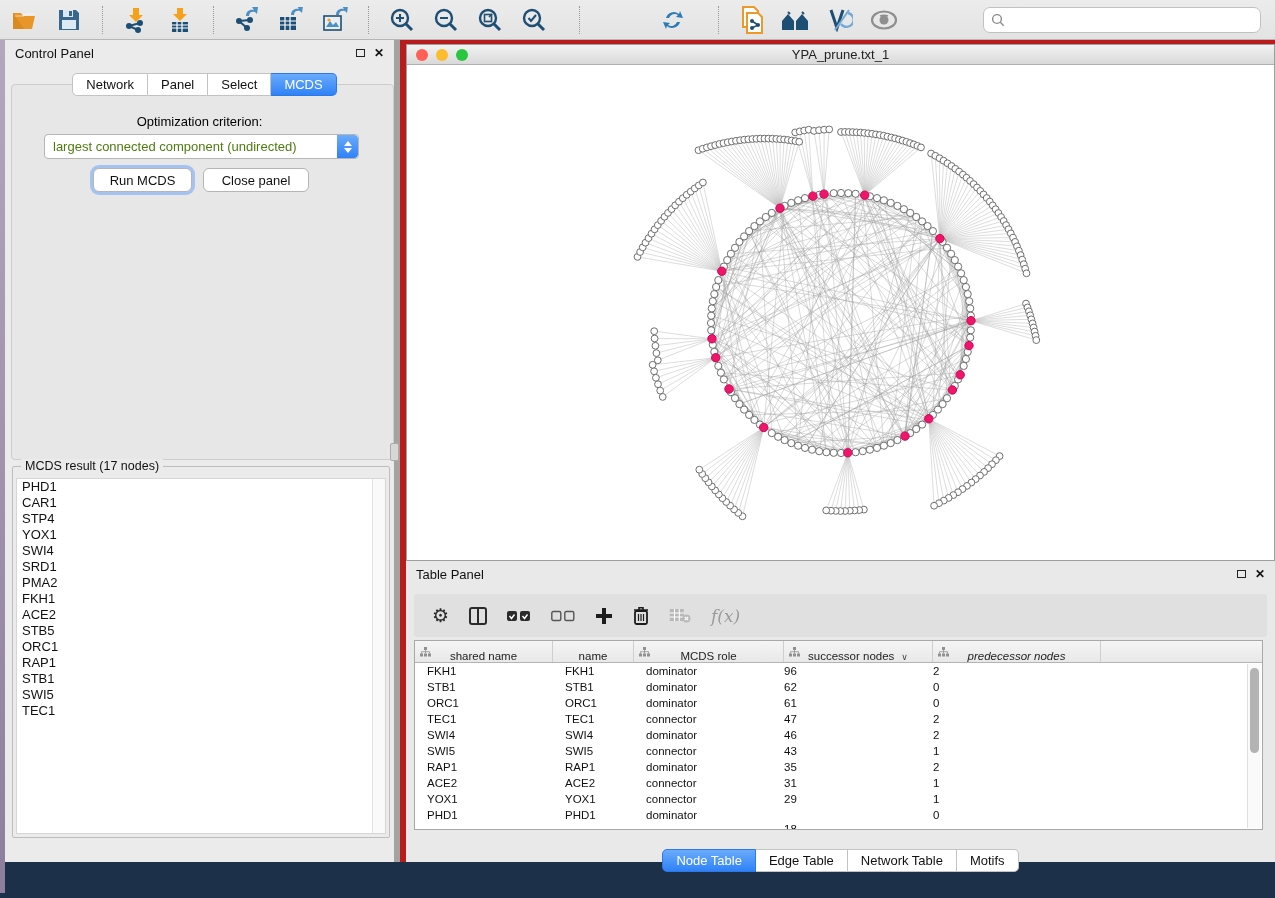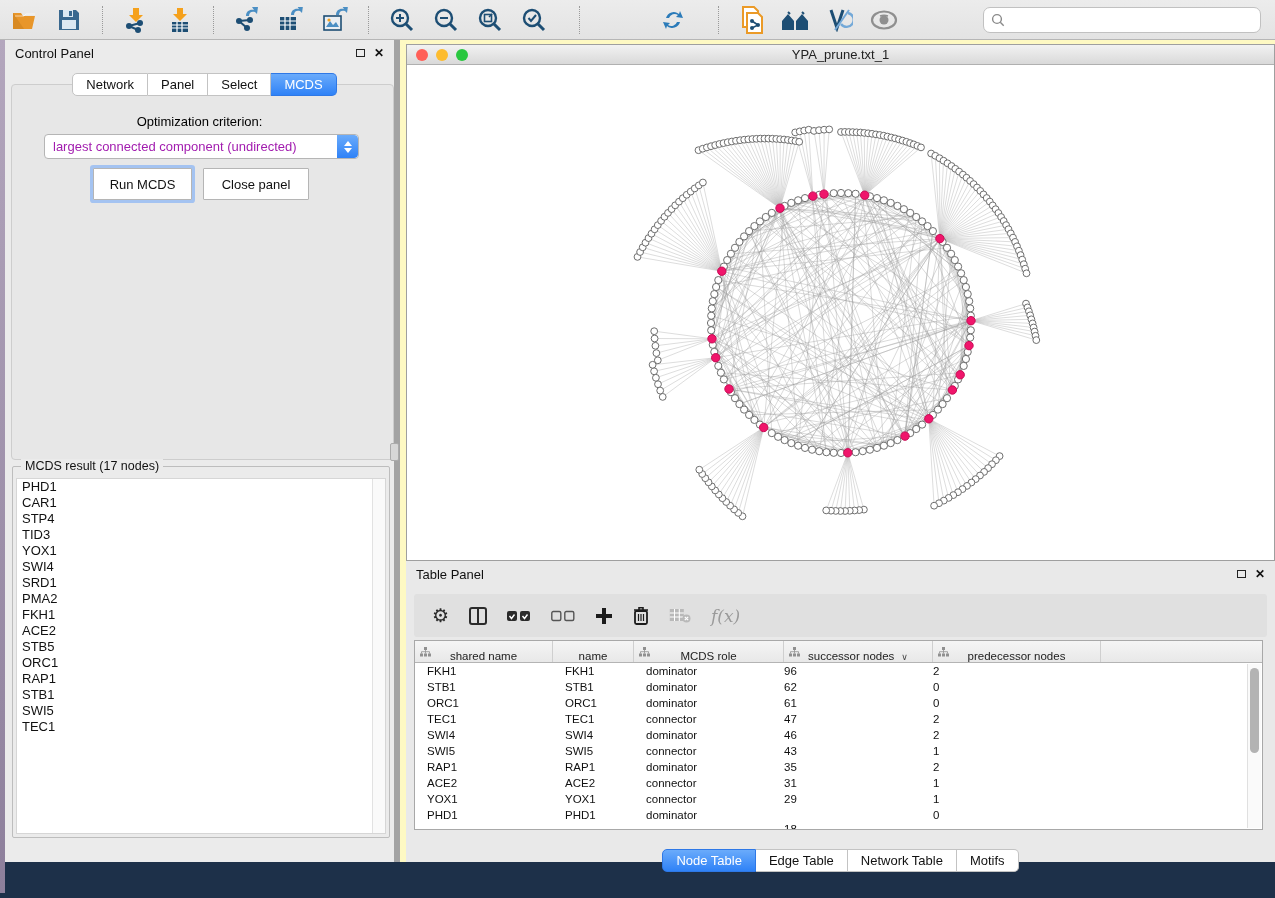--- a/index.html
+++ b/index.html
@@ -26,38 +26,38 @@
   .seg .tab{background:#fff;border:1px solid #c3c3c3;border-left:none;padding:3px 13px;font-size:13px;color:#111;
     line-height:15px;white-space:nowrap;cursor:default;}
   .seg .tab:first-child{border-left:1px solid #c3c3c3;border-radius:5px 0 0 5px;}
   .seg .tab:last-child{border-radius:0 5px 5px 0;}
   .seg .tab.active{background:linear-gradient(#6aabfb,#2f82f7);border-color:#2e78e6;color:#fff;}
   #control-tabs{position:absolute;top:33px;left:10px;right:0;display:flex;justify-content:center;z-index:3;}
   #cp-content-box{position:absolute;left:6px;top:44px;width:383px;height:376px;background:#e7e7e7;
     border:1px solid #cdcdcd;border-radius:4px;}
   #opt-label{position:absolute;top:74px;left:0;right:0;text-align:center;font-size:13px;color:#000000;}
   #criterion-select{position:absolute;top:94px;left:39px;width:315px;height:25px;background:#fff;border:1px solid #b5b5b5;
-    border-radius:4px;display:flex;align-items:center;font-size:13px;color:#a21caf;overflow:hidden;}
+    border-radius:4px;display:flex;align-items:center;font-size:13px;color:#4d7c0f;overflow:hidden;}
   #criterion-select .sel-text{flex:1;padding:0 8px;white-space:nowrap;}
   #criterion-select .stepper{width:21px;height:100%;background:linear-gradient(#6aabfb,#2f82f7);border-radius:0 4px 4px 0;
     display:flex;flex-direction:column;align-items:center;justify-content:center;gap:2px;}
   .tri-up{width:0;height:0;border-left:4px solid transparent;border-right:4px solid transparent;border-bottom:5px solid #fff;}
   .tri-down{width:0;height:0;border-left:4px solid transparent;border-right:4px solid transparent;border-top:5px solid #fff;}
-  .push-btn{position:absolute;top:128px;height:32px;background:#fff;border:1px solid #b5b5b5;border-radius:1px;
+  .push-btn{position:absolute;top:128px;height:24px;background:#fff;border:1px solid #b5b5b5;border-radius:6px;
     font-size:13px;color:#111;display:flex;align-items:center;justify-content:center;cursor:default;}
   #run-btn{left:88px;width:99px;box-shadow:0 0 0 3px rgba(110,165,250,.55);}
   #close-panel-btn{left:198px;width:106px;}
   #mcds-group{position:absolute;left:7px;top:426px;width:378px;height:372px;border:1px solid #bdbdbd;border-radius:2px;}
   #mcds-group-label{position:absolute;top:-8px;left:8px;background:#ebebeb;padding:0 4px;font-size:12.5px;color:#111;}
   #mcds-list{position:absolute;left:3px;right:3px;top:11px;bottom:3px;background:#fff;border:1px solid #d6d6d6;overflow:hidden;}
   #mcds-scroll{position:absolute;right:0;top:0;bottom:0;width:13px;background:#fafafa;border-left:1px solid #e2e2e2;}
   .mcds-item{font-size:13px;color:#111;line-height:16px;padding-left:5px;}
   #cp-splitter-handle{position:absolute;right:-5px;top:403px;width:9px;height:18px;background:#d7d7d7;border:1px solid #ababab;border-radius:2px;z-index:5;}
   
-  #right-area{position:absolute;left:400px;top:40px;width:875px;height:822px;background:#fef9c3;}
+  #right-area{position:absolute;left:400px;top:40px;width:875px;height:822px;background:#b91c1c;}
   #network-window{position:absolute;left:6px;top:4px;width:869px;height:517px;border:1px solid #9f9f9f;background:#fff;}
   #net-titlebar{position:absolute;left:0;top:0;right:0;height:20px;background:linear-gradient(#f2f2f2,#d9d9d9);
     border-bottom:1px solid #b0b0b0;display:flex;align-items:center;}
   .traffic{display:flex;gap:8px;margin-left:9px;}
   .tl{width:12px;height:12px;border-radius:50%;}
   #net-title{position:absolute;left:0;right:0;text-align:center;font-size:13px;color:#222;}
   #net-canvas{position:absolute;left:0;top:20px;right:0;bottom:0;background:#fff;overflow:hidden;}
   
   #table-panel{position:absolute;left:6px;top:521px;width:869px;height:301px;background:#e9e9e9;}
   #tp-toolbar{position:absolute;left:8px;right:8px;top:33px;height:43px;background:#e0e0e0;border-radius:3px;
@@ -252,21 +252,20 @@
   </div>
   <div class="push-btn" id="run-btn">Run MCDS</div>
   <div class="push-btn" id="close-panel-btn">Close panel</div>
   <div id="mcds-group">
     <span id="mcds-group-label">MCDS result (17 nodes)</span>
     <div id="mcds-list">
       <div id="mcds-items">
           <div class="mcds-item">PHD1</div>
           <div class="mcds-item">CAR1</div>
           <div class="mcds-item">STP4</div>
-          <div class="mcds-item">TID3</div>
           <div class="mcds-item">YOX1</div>
           <div class="mcds-item">SWI4</div>
           <div class="mcds-item">SRD1</div>
           <div class="mcds-item">PMA2</div>
           <div class="mcds-item">FKH1</div>
           <div class="mcds-item">ACE2</div>
           <div class="mcds-item">STB5</div>
           <div class="mcds-item">ORC1</div>
           <div class="mcds-item">RAP1</div>
           <div class="mcds-item">STB1</div>
@@ -660,21 +659,21 @@
             <svg class="org-ic" width="11" height="10" viewBox="0 0 11 10">
               <rect x="4" y="0" width="3" height="3" fill="#909090"></rect>
               <rect x="0" y="6.5" width="3" height="3" fill="#909090"></rect>
               <rect x="4" y="6.5" width="3" height="3" fill="#909090"></rect>
               <rect x="8" y="6.5" width="3" height="3" fill="#909090"></rect>
               <path d="M5.5 3v1.7M1.5 6.5V4.7h8v1.8M5.5 4.7v1.8" stroke="#909090" stroke-width="0.8" fill="none"></path>
             </svg>
             <span>successor nodes</span>
             <span class="sort-chv">∨</span>
           </div>
-          <div class="th" style="width: 168px;">
+          <div class="th" style="width: 168px; font-style: italic;">
             <svg class="org-ic" width="11" height="10" viewBox="0 0 11 10">
               <rect x="4" y="0" width="3" height="3" fill="#909090"></rect>
               <rect x="0" y="6.5" width="3" height="3" fill="#909090"></rect>
               <rect x="4" y="6.5" width="3" height="3" fill="#909090"></rect>
               <rect x="8" y="6.5" width="3" height="3" fill="#909090"></rect>
               <path d="M5.5 3v1.7M1.5 6.5V4.7h8v1.8M5.5 4.7v1.8" stroke="#909090" stroke-width="0.8" fill="none"></path>
             </svg>
             <span>predecessor nodes</span>
           </div>
         </div>

